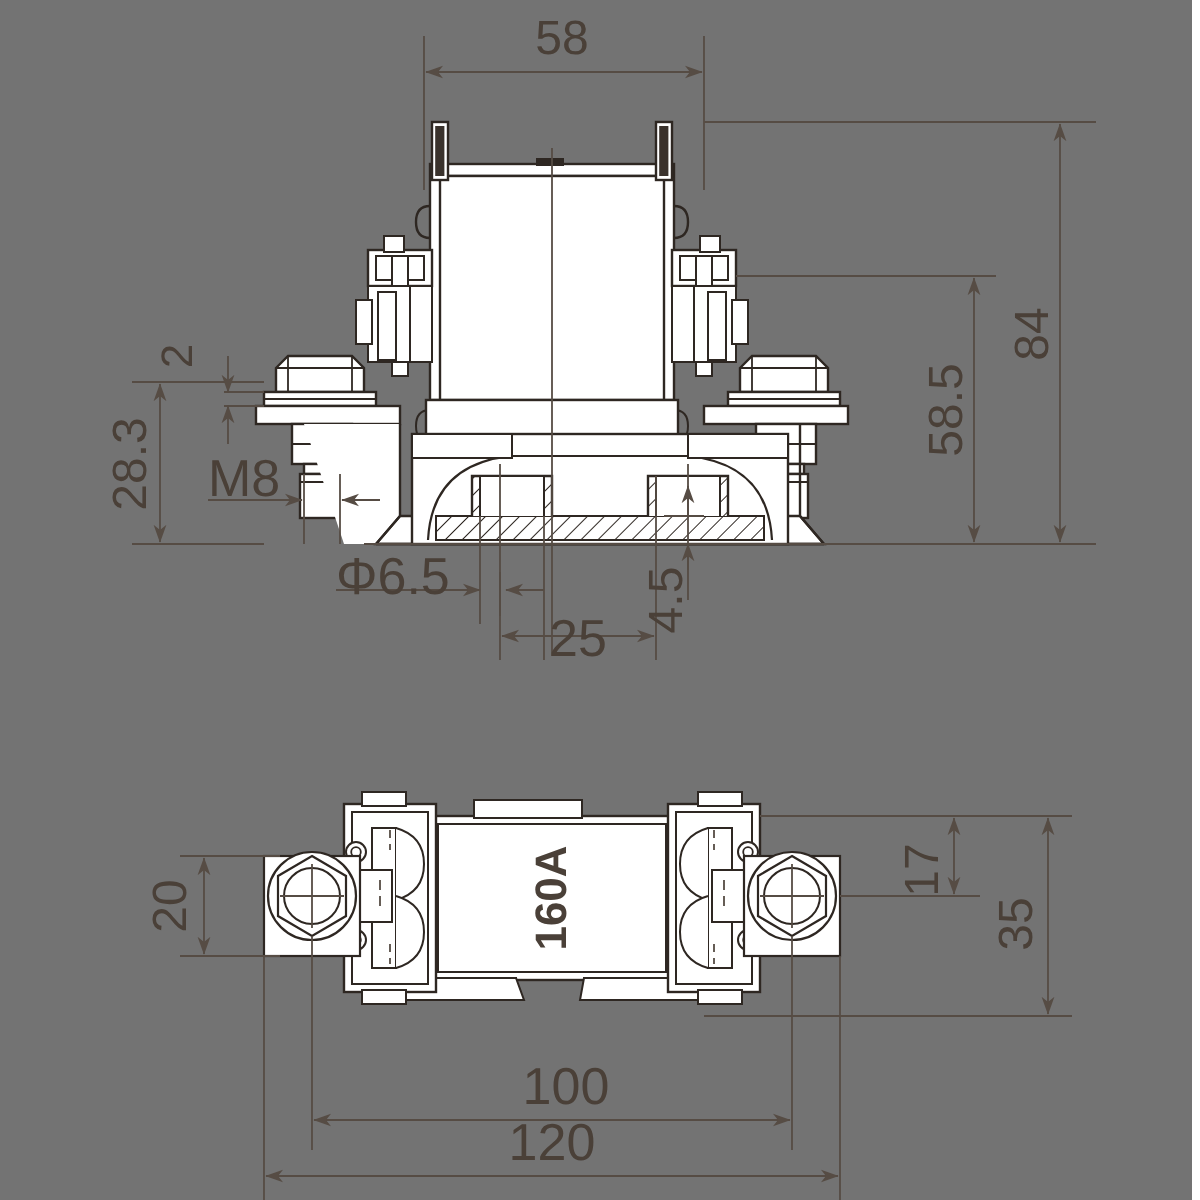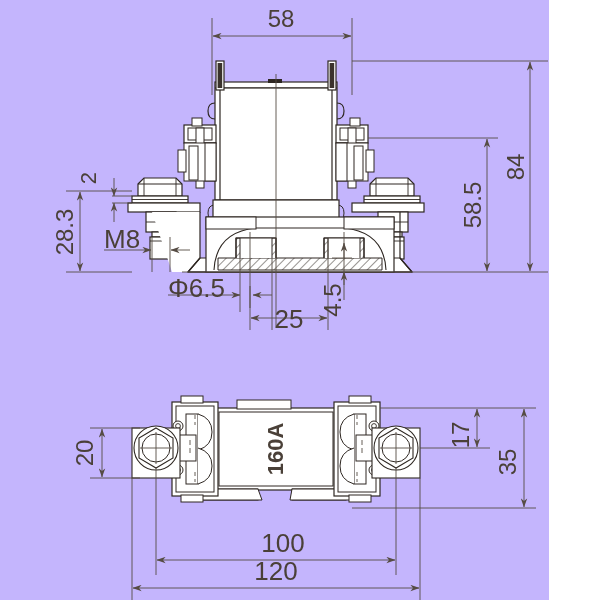--- a/index.html
+++ b/index.html
@@ -1,19 +1,19 @@
 <!DOCTYPE html>
 <html><head>
 <meta charset="utf-8">
 <title>Technical Drawing</title>
 <style>
   html,body{margin:0;padding:0;background:#ffffff;}
   body{width:600px;height:600px;overflow:hidden;
        font-family:"Liberation Sans",sans-serif;}
-  #sheet{position:relative;width:549px;height:600px;background:#c4b5fd;}
+  #sheet{position:relative;width:596px;height:600px;background:#737373;}
   svg{display:block;}
   .dimtxt{font-family:"Liberation Sans",sans-serif;fill:#4a4038;}
 </style>
 </head>
 <body>
 
 <div id="sheet">
 
 <svg width="600" height="600" viewBox="0 0 600 600">
 

